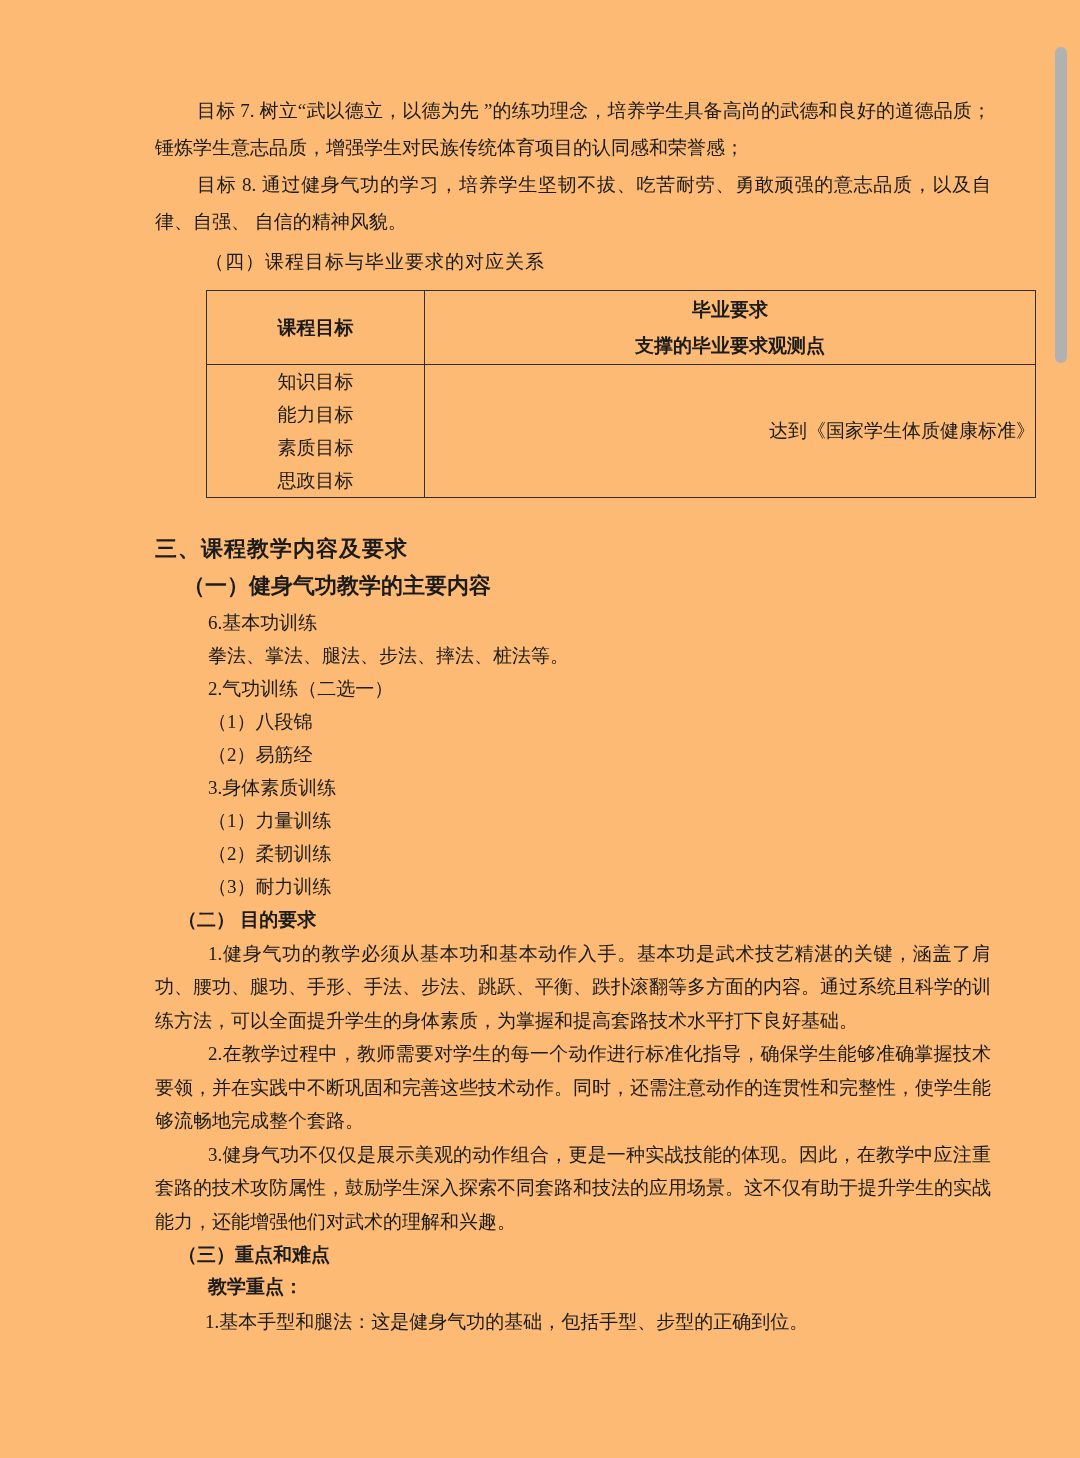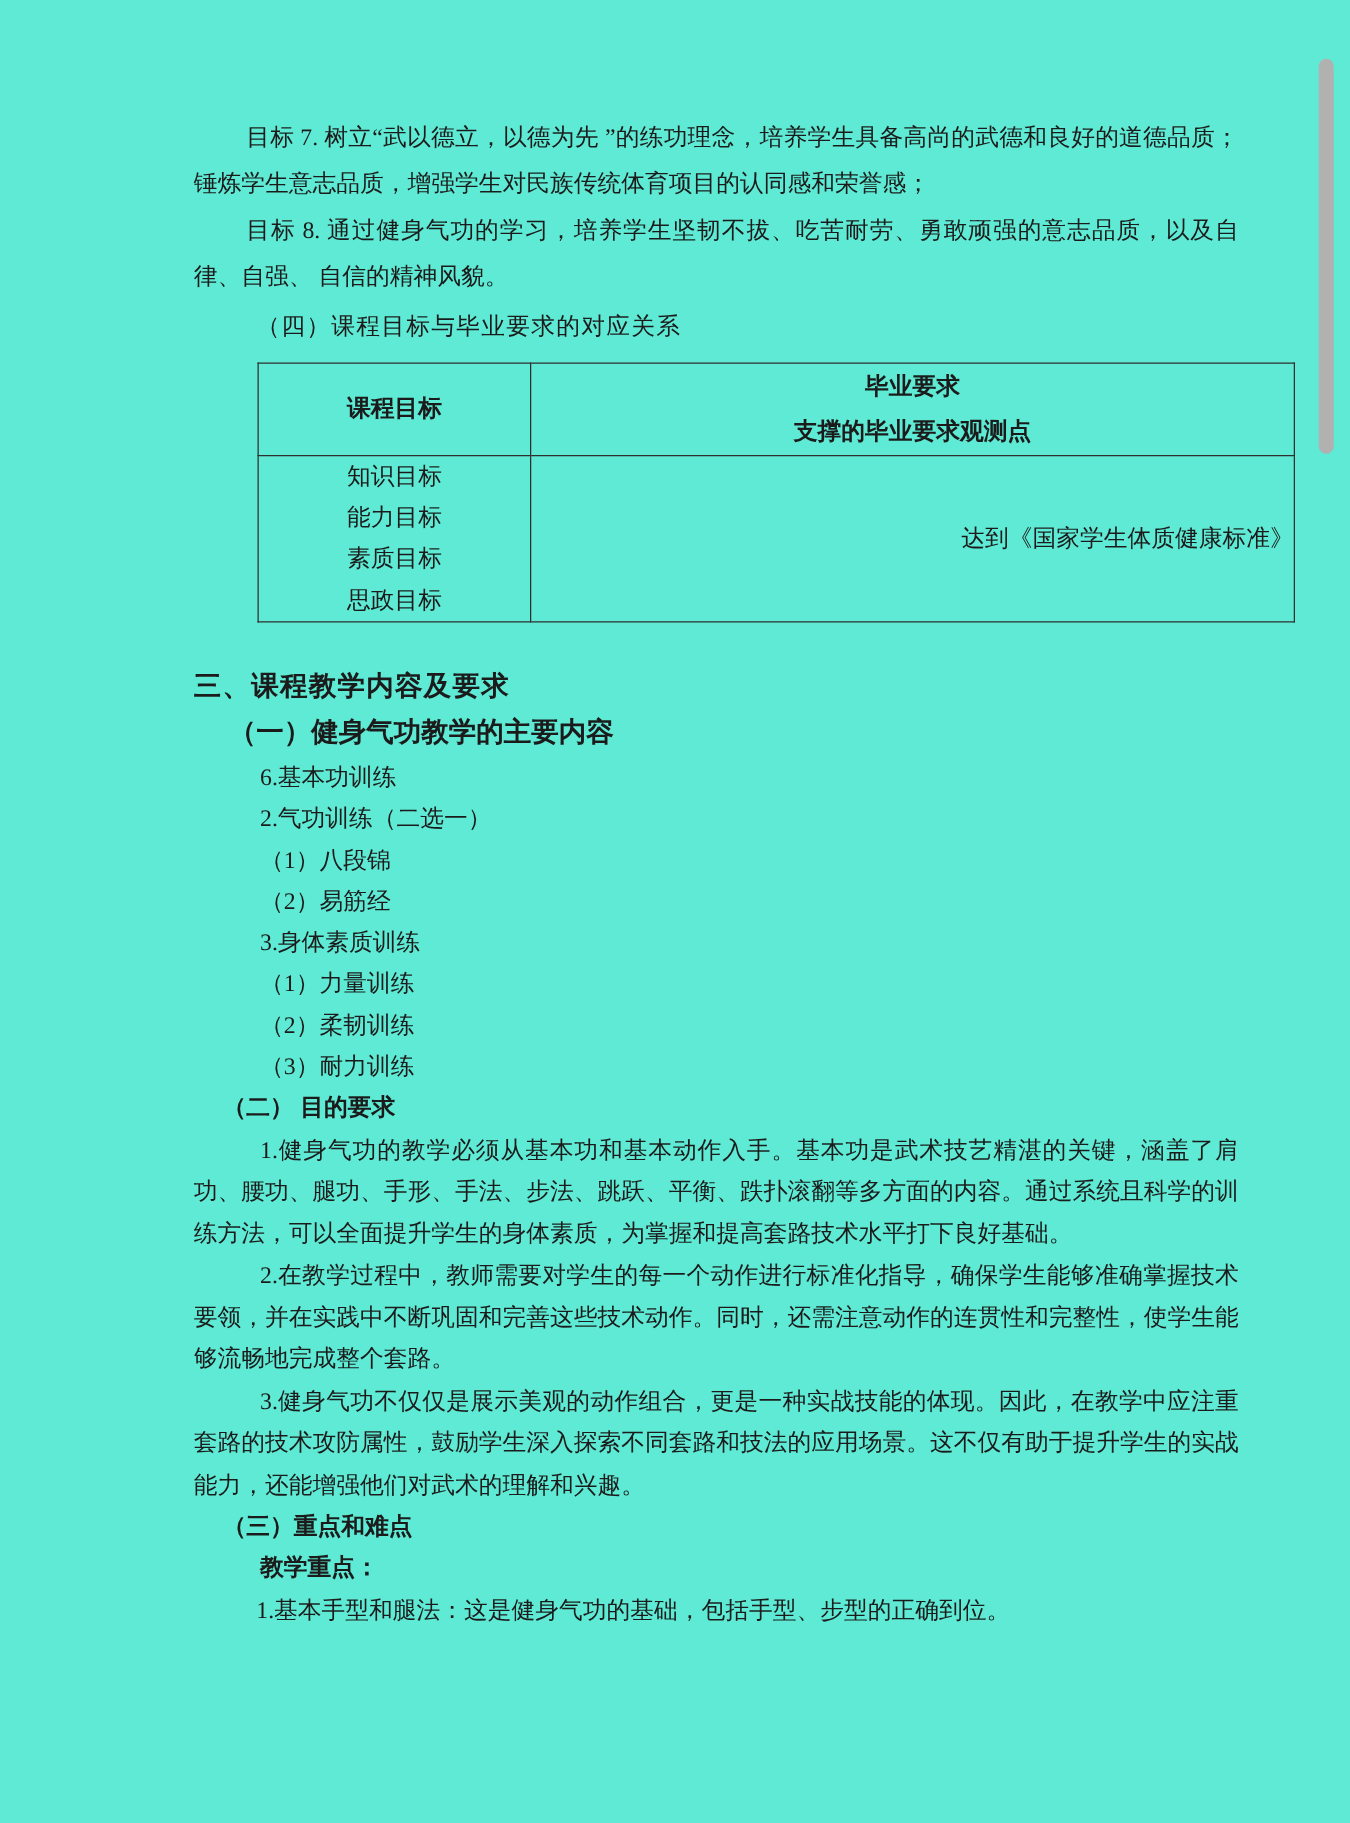--- a/index.html
+++ b/index.html
@@ -1,20 +1,20 @@
 <!DOCTYPE html>
 <html><head>
 <meta charset="utf-8">
 <style>
   html, body { margin: 0; padding: 0; background: #ffffff; }
   .page {
     position: relative;
     width: 1080px;
     height: 1458px;
-    background: #5eead4;
+    background: #fdba74;
     overflow: hidden;
     font-family: "Liberation Serif", "DejaVu Serif", serif;
     color: #1b1b1b;
   }
   .content {
     position: absolute;
     left: 155px;
     top: 0;
     width: 836px;
     font-size: 19px;
@@ -148,20 +148,21 @@
           <td class="cell-center">达到《国家学生体质健康标准》</td>
         </tr>
       </tbody>
     </table>
 
     <div class="heading-3">三、课程教学内容及要求</div>
     <div class="sub-heading-1">（一）健身气功教学的主要内容</div>
 
     <div class="list">
       <div class="list-line">6.基本功训练</div>
+      <div class="list-line">拳法、掌法、腿法、步法、摔法、桩法等。</div>
       <div class="list-line">2.气功训练（二选一）</div>
       <div class="list-line">（1）八段锦</div>
       <div class="list-line">（2）易筋经</div>
       <div class="list-line">3.身体素质训练</div>
       <div class="list-line">（1）力量训练</div>
       <div class="list-line">（2）柔韧训练</div>
       <div class="list-line">（3）耐力训练</div>
     </div>
 
     <div class="hei-line">（二） 目的要求</div>

